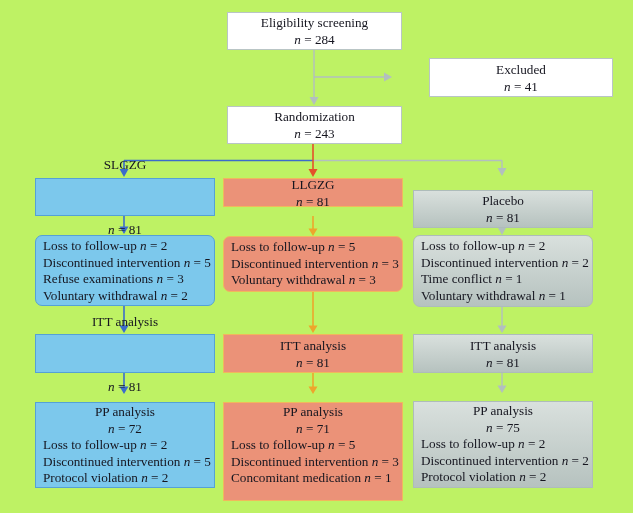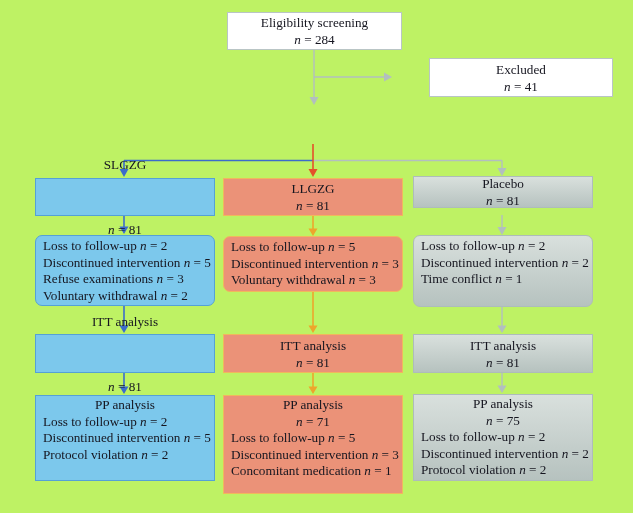--- a/index.html
+++ b/index.html
@@ -22,21 +22,21 @@
   .white{background:#ffffff;border:1.5px solid var(--box-white-border);}
   .blue{background:var(--blue-fill);border:1.5px solid var(--blue-border);gap:48px;}
   .salmon{background:var(--salmon-fill);border:1.5px solid var(--salmon-border);}
   .grayb{background:linear-gradient(var(--gray-fill-top),var(--gray-fill-bottom));border:1.5px solid var(--gray-border);}
 
   .col1{left:35px;width:180px;}
   .col2{left:223px;width:180px;}
   .col3{left:413px;width:180px;}
 
   .lines{line-height:16.6px;white-space:nowrap;padding:2px 2px 2px 7px;border-radius:7px;}
-  .pp{padding-top:1px;line-height:16.5px;white-space:nowrap;}
+  .pp{padding-top:1px;line-height:16.5px;white-space:nowrap;margin-top:7px;}
   .pp .c{text-align:center;}
   .pp .lines{padding:0 2px 0 7px;line-height:16.5px;}
   i{font-style:italic;}
 </style>
 </head>
 <body>
 
 <div id="stage">
 
   <svg id="wires" viewBox="0 0 633 513" xmlns="http://www.w3.org/2000/svg">
@@ -109,45 +109,50 @@
   <div class="box white center" style="left:227px;top:12px;width:175px;height:38px;">
     <div>Eligibility screening</div>
     <div><i>n</i> = 284</div>
   </div>
 
   <div class="box white center" style="left:393px;top:58px;width:184px;height:39px;margin-left:36px;">
     <div>Excluded</div>
     <div><i>n</i> = 41</div>
   </div>
 
+  <div class="box white center" style="left:227px;top:106px;width:175px;height:38px;">
+    <div>Randomization</div>
+    <div><i>n</i> = 243</div>
+  </div>
 
   <div class="box blue center col1" style="top:178px;height:38px;">
     <div>SLGZG</div>
     <div><i>n</i> = 81</div>
   </div>
   <div class="box blue lines col1" style="top:235px;height:71px;">
       <div>Loss to follow-up <i>n</i> = 2</div>
       <div>Discontinued intervention <i>n</i> = 5</div>
       <div>Refuse examinations <i>n</i> = 3</div>
       <div>Voluntary withdrawal <i>n</i> = 2</div>
     </div>
   <div class="box blue center col1" style="top:334px;height:39px;">
     <div>ITT analysis</div>
     <div><i>n</i> = 81</div>
   </div>
   <div class="box blue pp col1" style="top:395px;height:86px;">
     <div class="c">PP analysis</div>
+    <div class="c"><i>n</i> = 72</div>
     <div class="lines">
         <div>Loss to follow-up <i>n</i> = 2</div>
         <div>Discontinued intervention <i>n</i> = 5</div>
         <div>Protocol violation <i>n</i> = 2</div>
       </div>
   </div>
 
-  <div class="box salmon center col2" style="top:178px;height:38px;">
+  <div class="box salmon center col2" style="top:178px;height:29px;">
     <div>LLGZG</div>
     <div><i>n</i> = 81</div>
   </div>
   <div class="box salmon lines col2" style="top:236px;height:56px;">
       <div>Loss to follow-up <i>n</i> = 5</div>
       <div>Discontinued intervention <i>n</i> = 3</div>
       <div>Voluntary withdrawal <i>n</i> = 3</div>
     </div>
   <div class="box salmon center col2" style="top:334px;height:39px;">
     <div>ITT analysis</div>
@@ -156,28 +161,29 @@
   <div class="box salmon pp col2" style="top:395px;height:99px;">
     <div class="c">PP analysis</div>
     <div class="c"><i>n</i> = 71</div>
     <div class="lines">
         <div>Loss to follow-up <i>n</i> = 5</div>
         <div>Discontinued intervention <i>n</i> = 3</div>
         <div>Concomitant medication <i>n</i> = 1</div>
       </div>
   </div>
 
-  <div class="box grayb center col3" style="top:176px;height:32px;">
+  <div class="box grayb center col3" style="top:190px;height:38px;">
     <div>Placebo</div>
     <div><i>n</i> = 81</div>
   </div>
   <div class="box grayb lines col3" style="top:235px;height:72px;">
       <div>Loss to follow-up <i>n</i> = 2</div>
       <div>Discontinued intervention <i>n</i> = 2</div>
       <div>Time conflict <i>n</i> = 1</div>
+      <div>Voluntary withdrawal <i>n</i> = 1</div>
     </div>
   <div class="box grayb center col3" style="top:334px;height:39px;">
     <div>ITT analysis</div>
     <div><i>n</i> = 81</div>
   </div>
   <div class="box grayb pp col3" style="top:394px;height:87px;">
     <div class="c">PP analysis</div>
     <div class="c"><i>n</i> = 75</div>
     <div class="lines">
         <div>Loss to follow-up <i>n</i> = 2</div>

